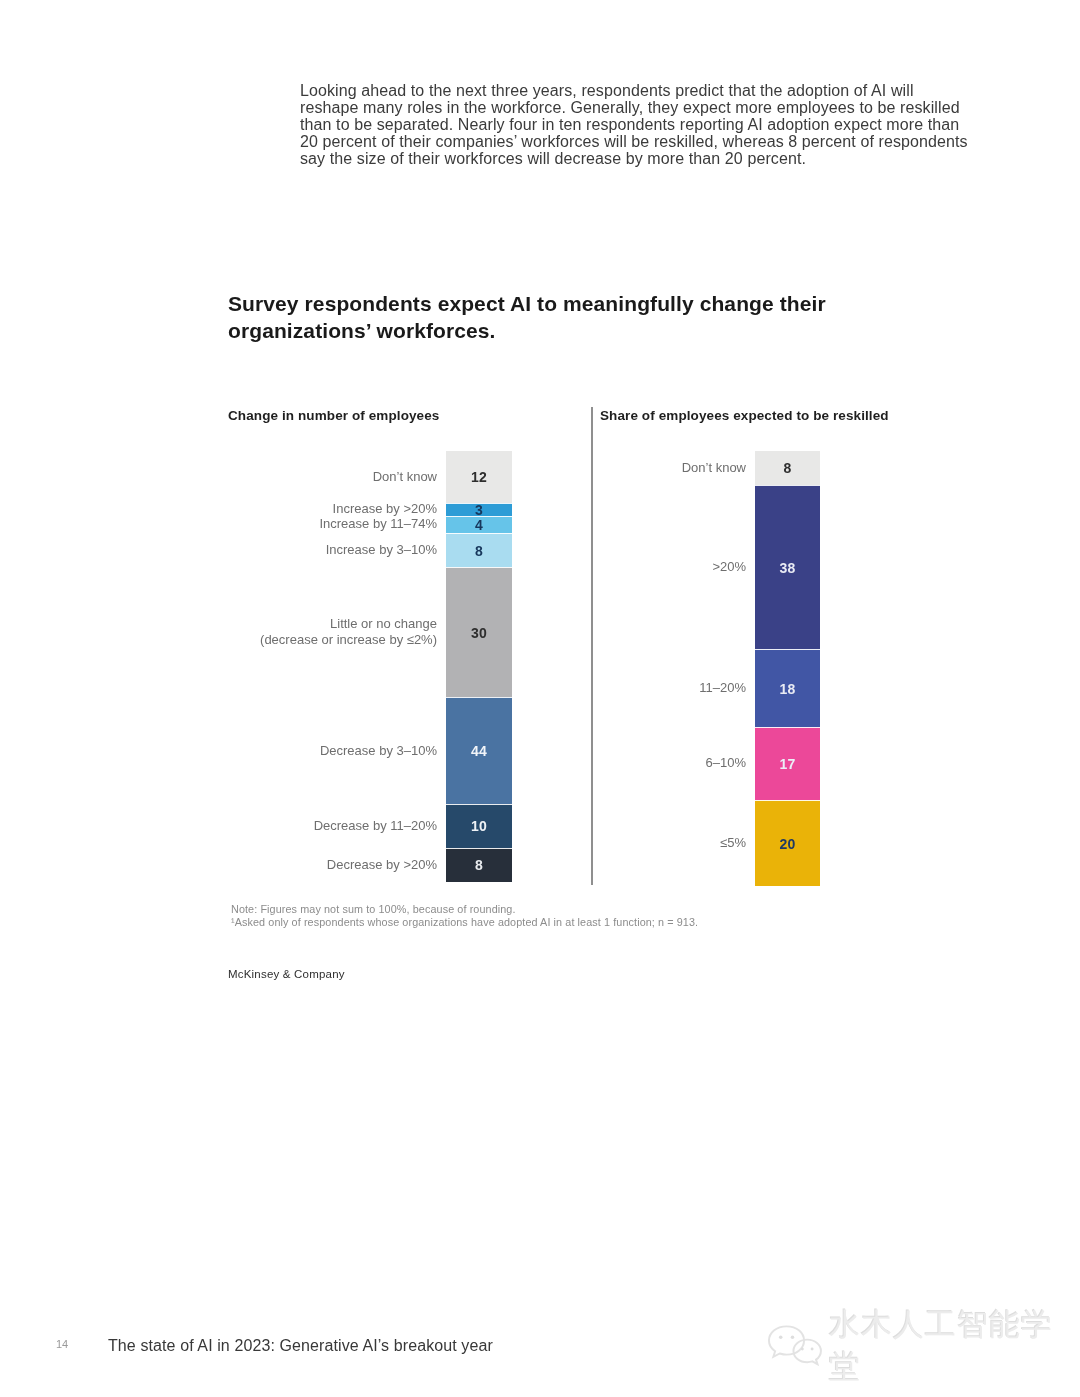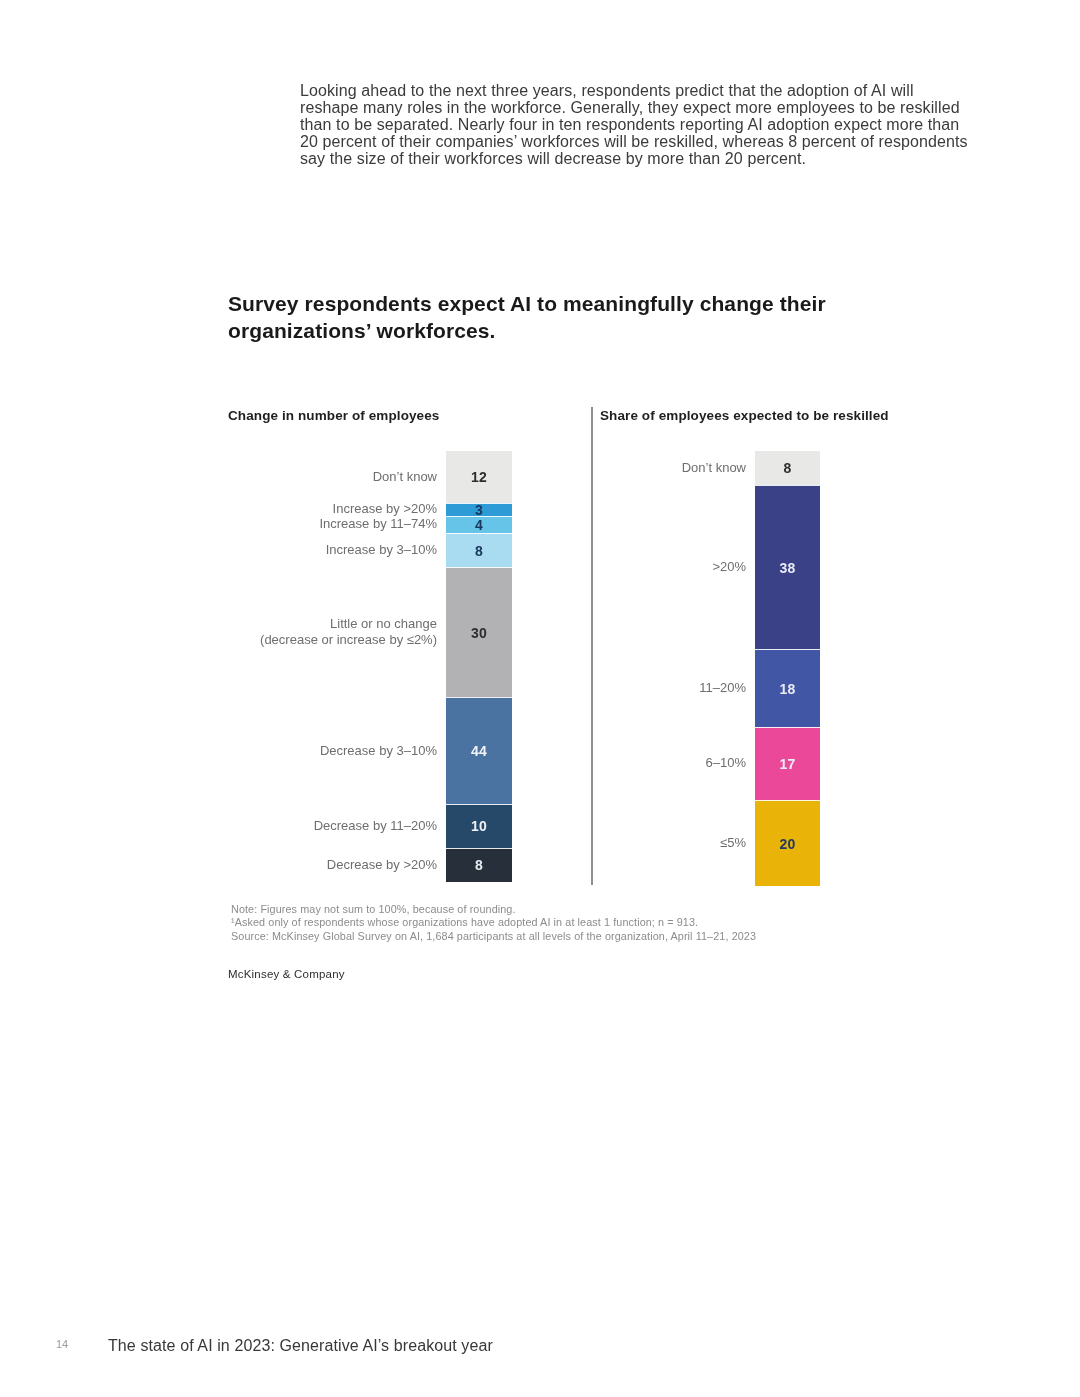--- a/index.html
+++ b/index.html
@@ -156,22 +156,36 @@
         </div>
         <div class="seg" style="top: 349.11px; height: 86.2px; background: #eab308;">
           <span class="segval" style="color: rgb(32, 58, 99);">20</span>
         </div>
       </div>
   </div>
 
   <div class="notes">
     <div>Note: Figures may not sum to 100%, because of rounding.</div>
     <div>¹Asked only of respondents whose organizations have adopted AI in at least 1 function; n = 913.</div>
-    <div>Source: McKinsey Global Survey on AI, 1,684 participants at all levels of the organization, April 11–21, 2023</div>
   </div>
 
   <div class="brand">McKinsey &amp; Company</div>
 
   <div class="footer-pagenum">14</div>
   <div class="footer-title">The state of AI in 2023: Generative AI’s breakout year</div>
 
+  <div class="watermark">
+    <svg width="58" height="48" viewBox="0 0 58 48">
+      <g fill="none" stroke="#e3e3e3" stroke-width="2">
+        <path d="M21,4 C10.5,4 3,10.5 3,18.5 C3,23 5.5,26.8 9.3,29.3 L7.5,35 L14,31.6 C16.2,32.3 18.5,32.8 21,32.8 C31.5,32.8 38.8,26.4 38.8,18.5 C38.8,10.5 31.5,4 21,4 Z"></path>
+        <path d="M42,17.5 C34,17.5 28,22.6 28,29 C28,35.4 34,40.5 42,40.5 C43.8,40.5 45.6,40.2 47.2,39.7 L52.5,42.5 L51,37.9 C54,35.8 56,32.6 56,29 C56,22.6 50,17.5 42,17.5 Z"></path>
+      </g>
+      <g fill="#dedede">
+        <circle cx="15" cy="15" r="1.8"></circle>
+        <circle cx="27" cy="15" r="1.8"></circle>
+        <circle cx="37" cy="27" r="1.5"></circle>
+        <circle cx="47" cy="27" r="1.5"></circle>
+      </g>
+    </svg>
+    <span class="watermark-text">水木人工智能学堂</span>
+  </div>
 
 </div>
 
 </body></html>

